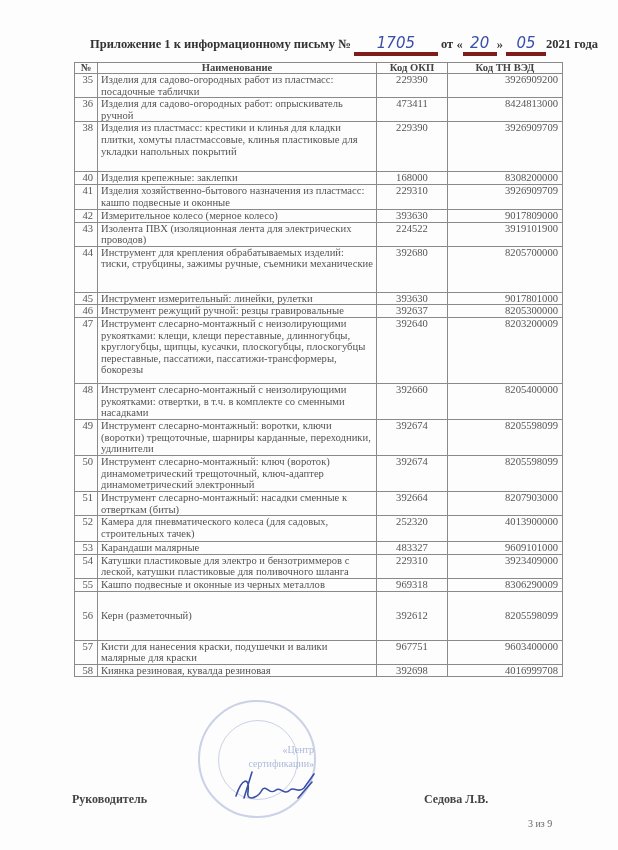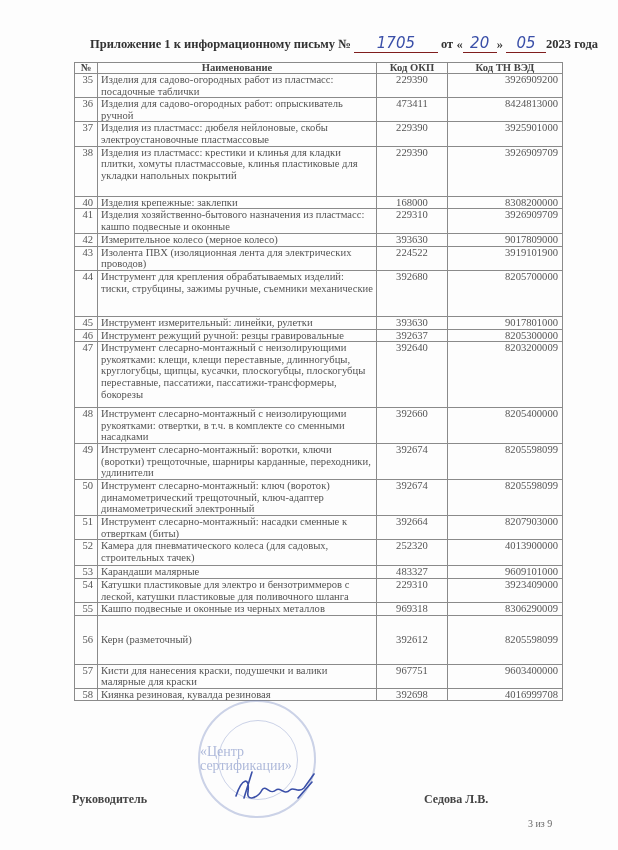--- a/index.html
+++ b/index.html
@@ -5,21 +5,21 @@
   html, body { margin:0; padding:0; }
   body {
     width:618px; height:850px; background:#fdfdfd; position:relative; overflow:hidden;
     font-family:"Liberation Serif","DejaVu Serif",serif; color:#4a4a4a;
   }
   .title {
     position:absolute; left:90px; top:34px; width:520px; font-size:12.5px; font-weight:bold; color:#333;
     white-space:nowrap;
   }
   .title .hw { font-family:"DejaVu Sans",sans-serif; font-weight:normal; font-style:italic; color:#3a4fa8; font-size:15px; }
-  .title .line { display:inline-block; border-bottom:1px solid #7f1d1d; text-align:center; }
+  .title .line { display:inline-block; border-bottom:4px solid #7f1d1d; text-align:center; }
   table {
     position:absolute; left:74px; top:62px; width:488px; border-collapse:collapse;
     font-size:10.6px; line-height:11.6px; table-layout:fixed;
   }
   th, td { border:1px solid #8a8a8a; padding:0 3px; vertical-align:top; color:#555; }
   th { font-weight:bold; color:#444; text-align:center; height:10px; line-height:10px; }
   td.num { text-align:right; padding-right:4px; }
   td.okp { text-align:center; }
   td.tn { text-align:right; padding-right:4px; }
   td.mid { vertical-align:middle; }
@@ -27,31 +27,31 @@
   .footer-right { position:absolute; left:424px; top:792px; font-size:12px; font-weight:bold; color:#444; }
   .page { position:absolute; left:528px; top:818px; font-size:10px; color:#666; }
   .stamp {
     position:absolute; left:198px; top:700px; width:118px; height:118px; border-radius:50%;
     border:2px solid rgba(110,130,190,0.35); box-sizing:border-box;
   }
   .stamp .inner {
     position:absolute; left:18px; top:18px; width:78px; height:78px; border-radius:50%;
     border:1px solid rgba(110,130,190,0.35);
   }
-  .stamp .txt { position:absolute; width:100%; text-align:left; color:rgba(110,130,190,0.55); font-size:14px; }
+  .stamp .txt { position:absolute; width:100%; text-align:right; color:rgba(110,130,190,0.55); font-size:10px; }
   .sig { position:absolute; left:228px; top:768px; width:90px; height:40px; }
 </style>
 </head>
 <body>
 
 <div class="title">
   <span>Приложение 1 к информационному письму №</span>
   <span class="line" style="width:84px;"><span class="hw">1705</span></span>
   <span>от «</span><span class="line" style="width:34px;"><span class="hw">20</span></span><span>»</span>
-  <span class="line" style="width:40px;"><span class="hw">05</span></span><span>2023 года</span>
+  <span class="line" style="width:40px;"><span class="hw">05</span></span><span>2021 года</span>
 </div>
 
 <table>
   <colgroup>
     <col style="width:23px">
       <col style="width:279px">
       <col style="width:71px">
       <col style="width:115px">
   </colgroup>
   <thead>
@@ -68,26 +68,20 @@
         <td class="name">Изделия для садово-огородных работ из пластмасс: посадочные таблички</td>
         <td class="okp">229390</td>
         <td class="tn">3926909200</td>
       </tr>
       <tr style="height: 23px;">
         <td class="num">36</td>
         <td class="name">Изделия для садово-огородных работ: опрыскиватель ручной</td>
         <td class="okp">473411</td>
         <td class="tn">8424813000</td>
       </tr>
-      <tr style="height: 23px;">
-        <td class="num">37</td>
-        <td class="name">Изделия из пластмасс: дюбеля нейлоновые, скобы электроустановочные пластмассовые</td>
-        <td class="okp">229390</td>
-        <td class="tn">3925901000</td>
-      </tr>
       <tr style="height: 50px;">
         <td class="num">38</td>
         <td class="name">Изделия из пластмасс: крестики и клинья для кладки плитки, хомуты пластмассовые, клинья пластиковые для укладки напольных покрытий</td>
         <td class="okp">229390</td>
         <td class="tn">3926909709</td>
       </tr>
       <tr style="height: 11px;">
         <td class="num">40</td>
         <td class="name">Изделия крепежные: заклепки</td>
         <td class="okp">168000</td>

